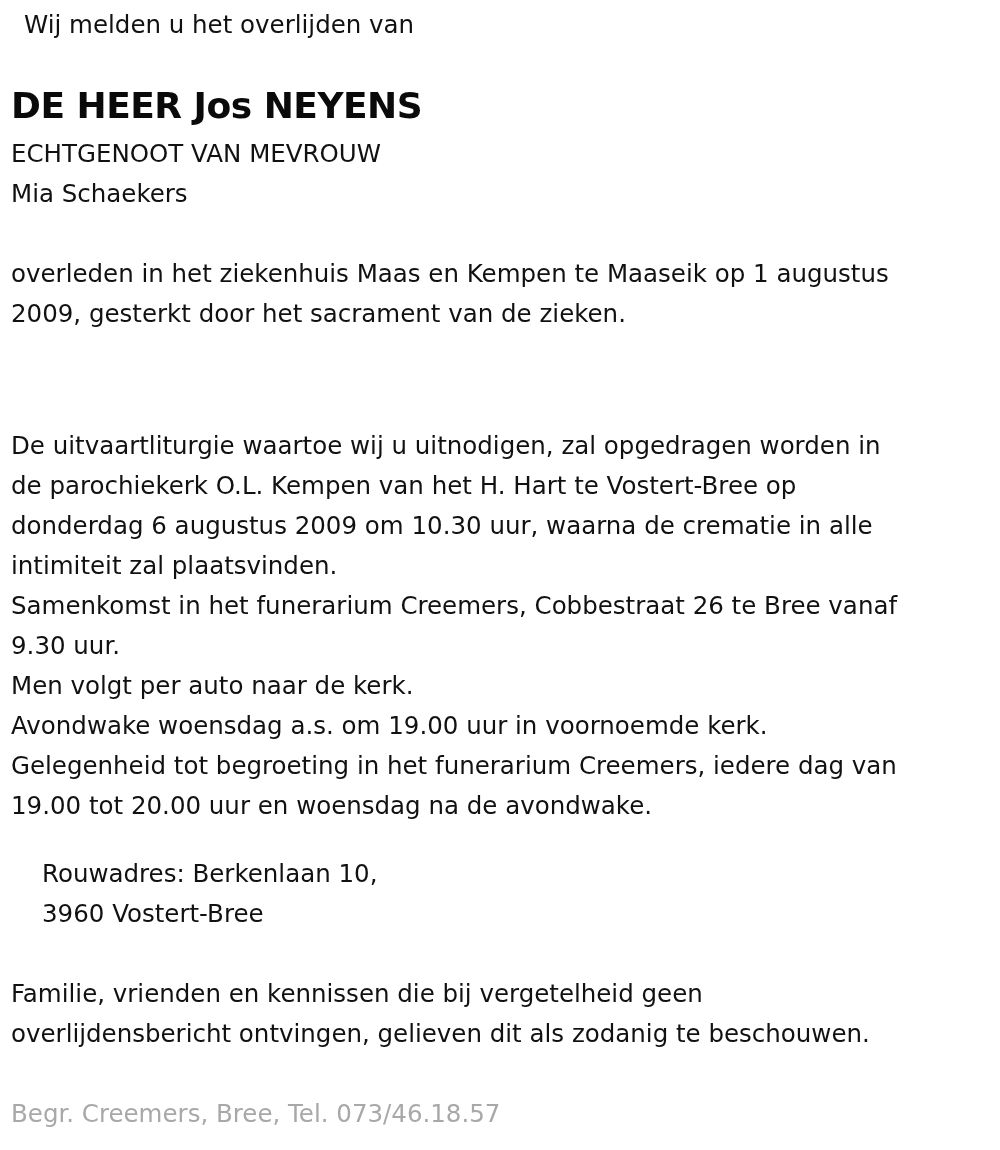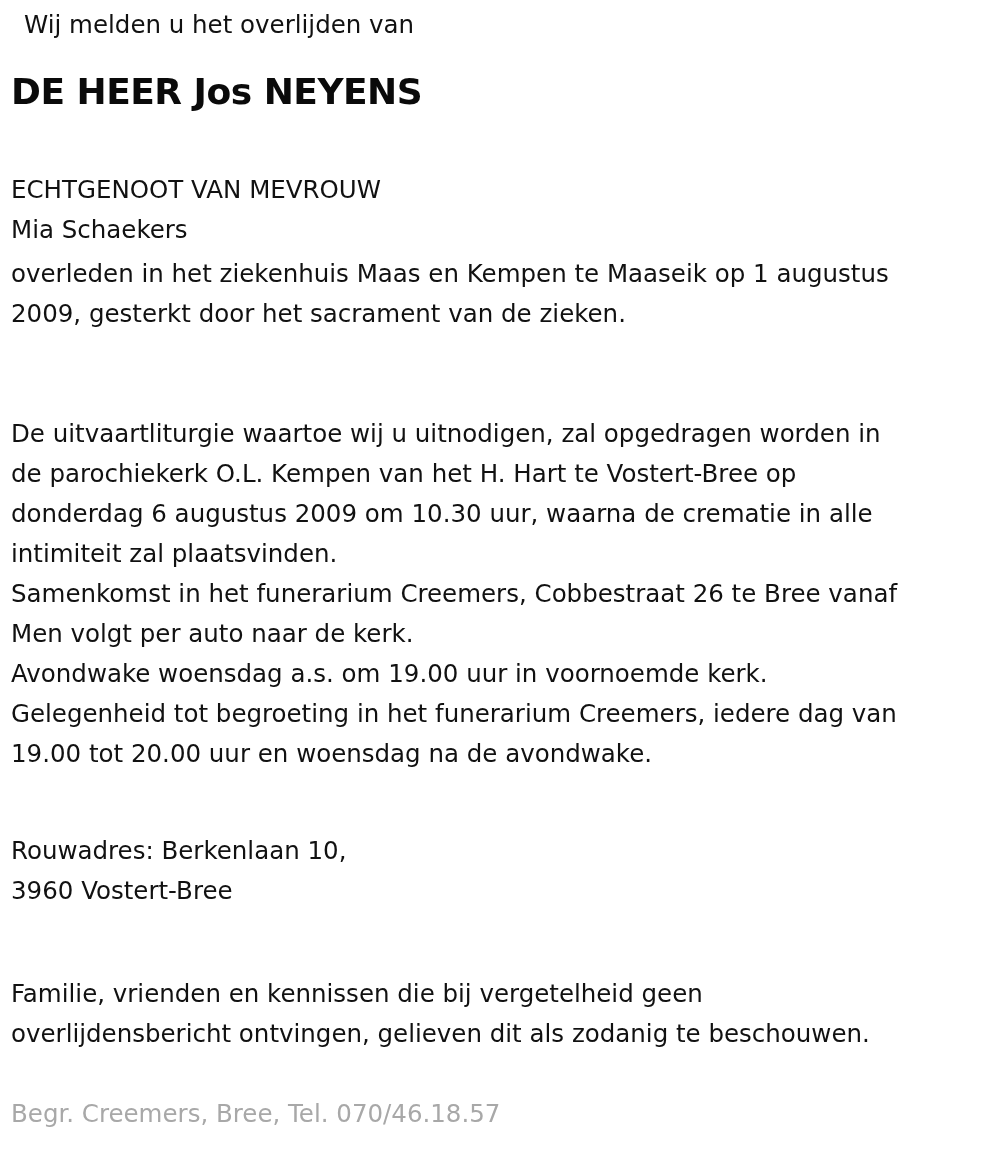--- a/index.html
+++ b/index.html
@@ -10,29 +10,29 @@
   }
   .doc { position: relative; padding: 0 0 0 11px; }
   .line {
     font-size: 24.5px;
     line-height: 40px;
     white-space: nowrap;
     letter-spacing: 0px;
   }
   .intro { position: absolute; top: 5px; left: 24px; }
   .title {
-    position: absolute; top: 68px; left: 11px;
+    position: absolute; top: 82px; left: 11px;
     font-size: 36px; font-weight: bold; line-height: 48px;
     letter-spacing: -0.5px; color: #0a0a0a;
   }
   .block { position: absolute; left: 11px; }
-  .subtitle { top: 134px; margin-top: 36px; }
+  .subtitle { top: 134px; }
   .birth { top: 254px; }
-  .funeral { top: 414px; }
-  .address { top: 831px; }
+  .funeral { top: 426px; }
+  .address { top: 854px; margin-left: 31px; }
   .notice { top: 974px; }
   .footer { top: 1094px; color: #a8a8a8; }
 </style>
 </head>
 <body>
 
 <div class="doc">
   <div class="line intro">Wij melden u het overlijden van</div>
 
   <div class="title">DE HEER Jos NEYENS</div>
@@ -46,30 +46,31 @@
     <div class="line">overleden in het ziekenhuis Maas en Kempen te Maaseik op 1 augustus</div>
     <div class="line">2009, gesterkt door het sacrament van de zieken.</div>
   </div>
 
   <div class="block funeral">
     <div class="line">De uitvaartliturgie waartoe wij u uitnodigen, zal opgedragen worden in</div>
     <div class="line">de parochiekerk O.L. Kempen van het H. Hart te Vostert-Bree op</div>
     <div class="line">donderdag 6 augustus 2009 om 10.30 uur, waarna de crematie in alle</div>
     <div class="line">intimiteit zal plaatsvinden.</div>
     <div class="line">Samenkomst in het funerarium Creemers, Cobbestraat 26 te Bree vanaf</div>
+    <div class="line">9.30 uur.</div>
     <div class="line">Men volgt per auto naar de kerk.</div>
     <div class="line">Avondwake woensdag a.s. om 19.00 uur in voornoemde kerk.</div>
     <div class="line">Gelegenheid tot begroeting in het funerarium Creemers, iedere dag van</div>
     <div class="line">19.00 tot 20.00 uur en woensdag na de avondwake.</div>
   </div>
 
   <div class="block address">
     <div class="line">Rouwadres: Berkenlaan 10,</div>
     <div class="line">3960 Vostert-Bree</div>
   </div>
 
   <div class="block notice">
     <div class="line">Familie, vrienden en kennissen die bij vergetelheid geen</div>
     <div class="line">overlijdensbericht ontvingen, gelieven dit als zodanig te beschouwen.</div>
   </div>
 
-  <div class="line block footer">Begr. Creemers, Bree, Tel. 070/46.18.57</div>
+  <div class="line block footer">Begr. Creemers, Bree, Tel. 073/46.18.57</div>
 </div>
 
 </body></html>

